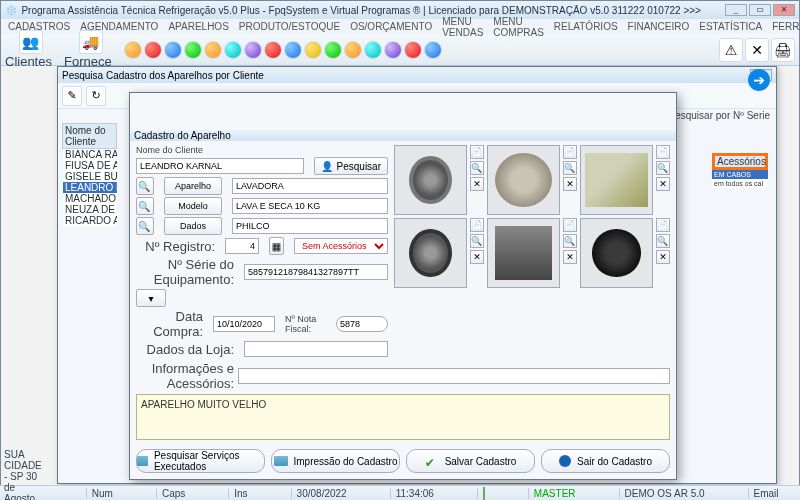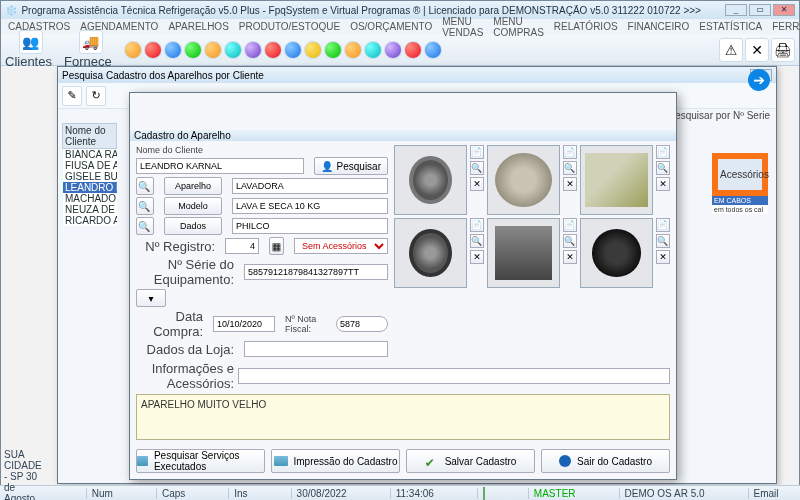--- a/index.html
+++ b/index.html
@@ -29,21 +29,21 @@
 .m1-toolbar .tbtn { width: 20px; height: 20px; border: 1px solid #cde; background: #fff; border-radius: 2px; cursor:pointer; display:flex;align-items:center;justify-content:center;font-size:11px;}
 .m1-searchrow { display:flex; align-items:center; font-size:9px; color:#444; padding:1px 6px 2px; gap: 58px; }
 .m1-searchrow span { white-space:nowrap; }
 .m1-body { display:flex; padding: 0 4px; gap:4px; height: calc(100% - 66px); position:relative;}
 .client-list { width: 55px; font-size: 8px; color:#233; line-height:11px; overflow:hidden;}
 .client-list .hdr { background:#dfe9f3; padding:1px 2px; border:1px solid #bcd;}
 .client-list .row { padding:0 2px; white-space:nowrap; overflow:hidden; background:#fff; border-left:1px solid #dfe;}
 .client-list .row.sel { background:#3a6fbf; color:#fff; }
 .right-panel-frag { flex:1; position:relative; }
 .side-col { position:absolute; right:4px; top:30px; width:56px; font-size:8px; color:#333;}
-.side-col .hdr2 { background:#dfe9f3; border:6px solid #f97316; padding:10px 2px;}
+.side-col .hdr2 { background:#dfe9f3; border:3px solid #f97316; padding:0 2px;}
 .side-col .row2 { background:#3a6fbf; color:#fff; padding:1px 2px; white-space:nowrap; overflow:hidden; font-size:7px;}
 .side-col .row3 { background:#fff; padding:1px 2px; font-size:7px;}
 .big-arrow { position:absolute; right:6px; top:2px; width:22px; height:22px; border-radius:50%; background:#0b86e6; color:#fff; display:flex;align-items:center;justify-content:center; font-size:14px; cursor:pointer;}
 .m1-footer { position:absolute; bottom:2px; left:0; right:0; text-align:center; font-size:9px; color:#345; }
 
 
 .modal2 { position: absolute; left: 128px; top: 26px; width: 548px; height: 388px; background: #f5f7fa; border: 1px solid #678; box-shadow: 3px 3px 10px rgba(0,0,0,.35); display:flex; flex-direction:column;}
 .modal2 .m2-title { height: 16px; background: linear-gradient(#eaf3fb,#cfe3f3); display:flex; align-items:center; padding:0 4px; font-size:9px;margin-top:37px;}
 .m2-body { padding: 4px 6px; flex:1; display:flex; gap:6px; }
 .form-col { width: 252px; display:flex; flex-direction:column; gap:2px; }
@@ -65,21 +65,21 @@
 .thumb-alt4 { width:70%; height:70%; border-radius:50%; background:radial-gradient(circle,#3a3a3a 30%,#111 70%);}
 .photo-side { display:flex; flex-direction:column; gap:2px; }
 .photo-side .pb { width:14px; height:14px; border:1px solid #aab; background:linear-gradient(#fff,#e9eef5); font-size:9px; display:flex;align-items:center;justify-content:center; cursor:pointer;}
 
 .full-width-rows { padding: 0 6px; display:flex; flex-direction:column; gap:2px; }
 .full-width-rows .frow { display:flex; align-items:center; gap:4px; }
 
 .memo-area { margin:3px 6px; border:1px solid #b7b28a; background:#fdfbe2; height:82px; padding:4px; font-size:9px; color:#333;}
 
 .m2-footer { display:flex; gap:6px; padding:6px; }
-.foot-btn { flex:1; height:24px; border:1px solid #aab; background:linear-gradient(#fff,#e9eef5); display:flex; align-items:center; justify-content:center; gap:6px; font-size:9px; cursor:pointer; border-radius:2px;}
+.foot-btn { flex:1; height:24px; border:1px solid #aab; background:linear-gradient(#fff,#e9eef5); display:flex; align-items:center; justify-content:center; gap:6px; font-size:9px; cursor:pointer; border-radius:10px;}
 .foot-ic { width:14px; height:10px; background:linear-gradient(#7bd,#49b); border-radius:1px;}
 .foot-ic.green-check::after{content:"✔"; color:#3a8f2f; font-size:12px;}
 .foot-ic.blue-stop { background:#1862b5; border-radius:50%; width:12px;height:12px;}
 
 
 .statusbar { position:absolute; bottom:0; left:0; right:0; height:15px; background:linear-gradient(#eef4f9,#dfe9f3); border-top:1px solid #bcd; display:flex; align-items:center; font-size:8px; color:#345; padding:0 4px; gap:6px;}
 .statusbar .cell { border-left:1px solid #bcd; padding:0 5px; white-space:nowrap;margin-left:32px;}
 .statusbar .stretch { flex:1; }
 .green-bar { width:48px; height:9px; background:linear-gradient(#6cef4d,#28b818); border:1px solid #6a6;}
 

